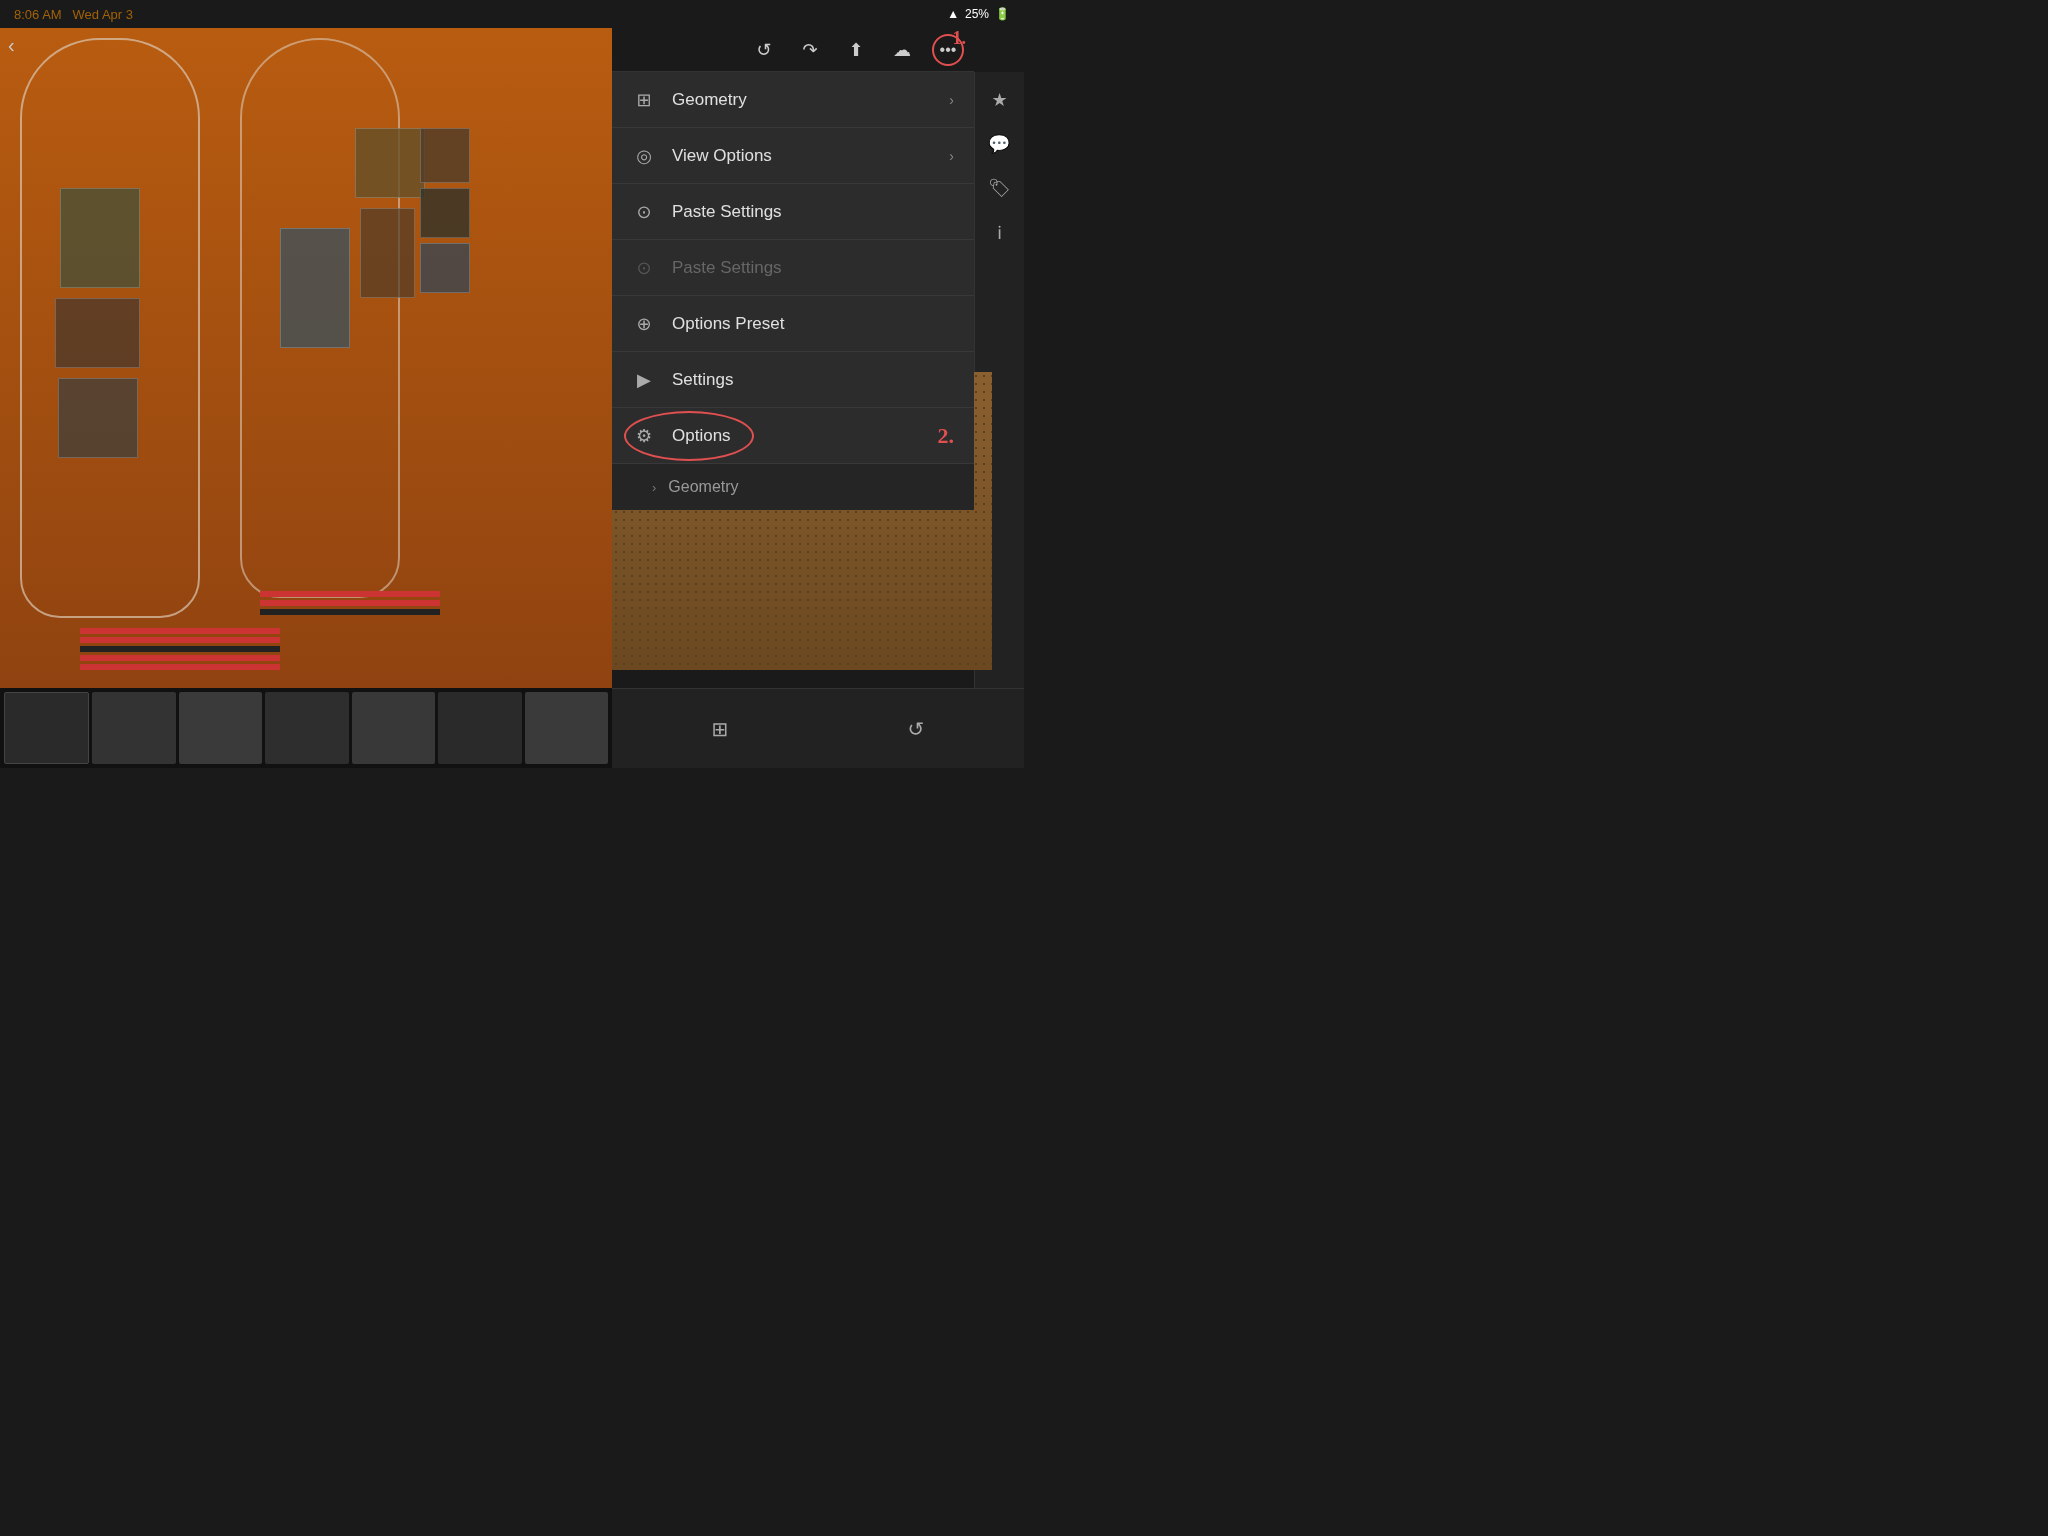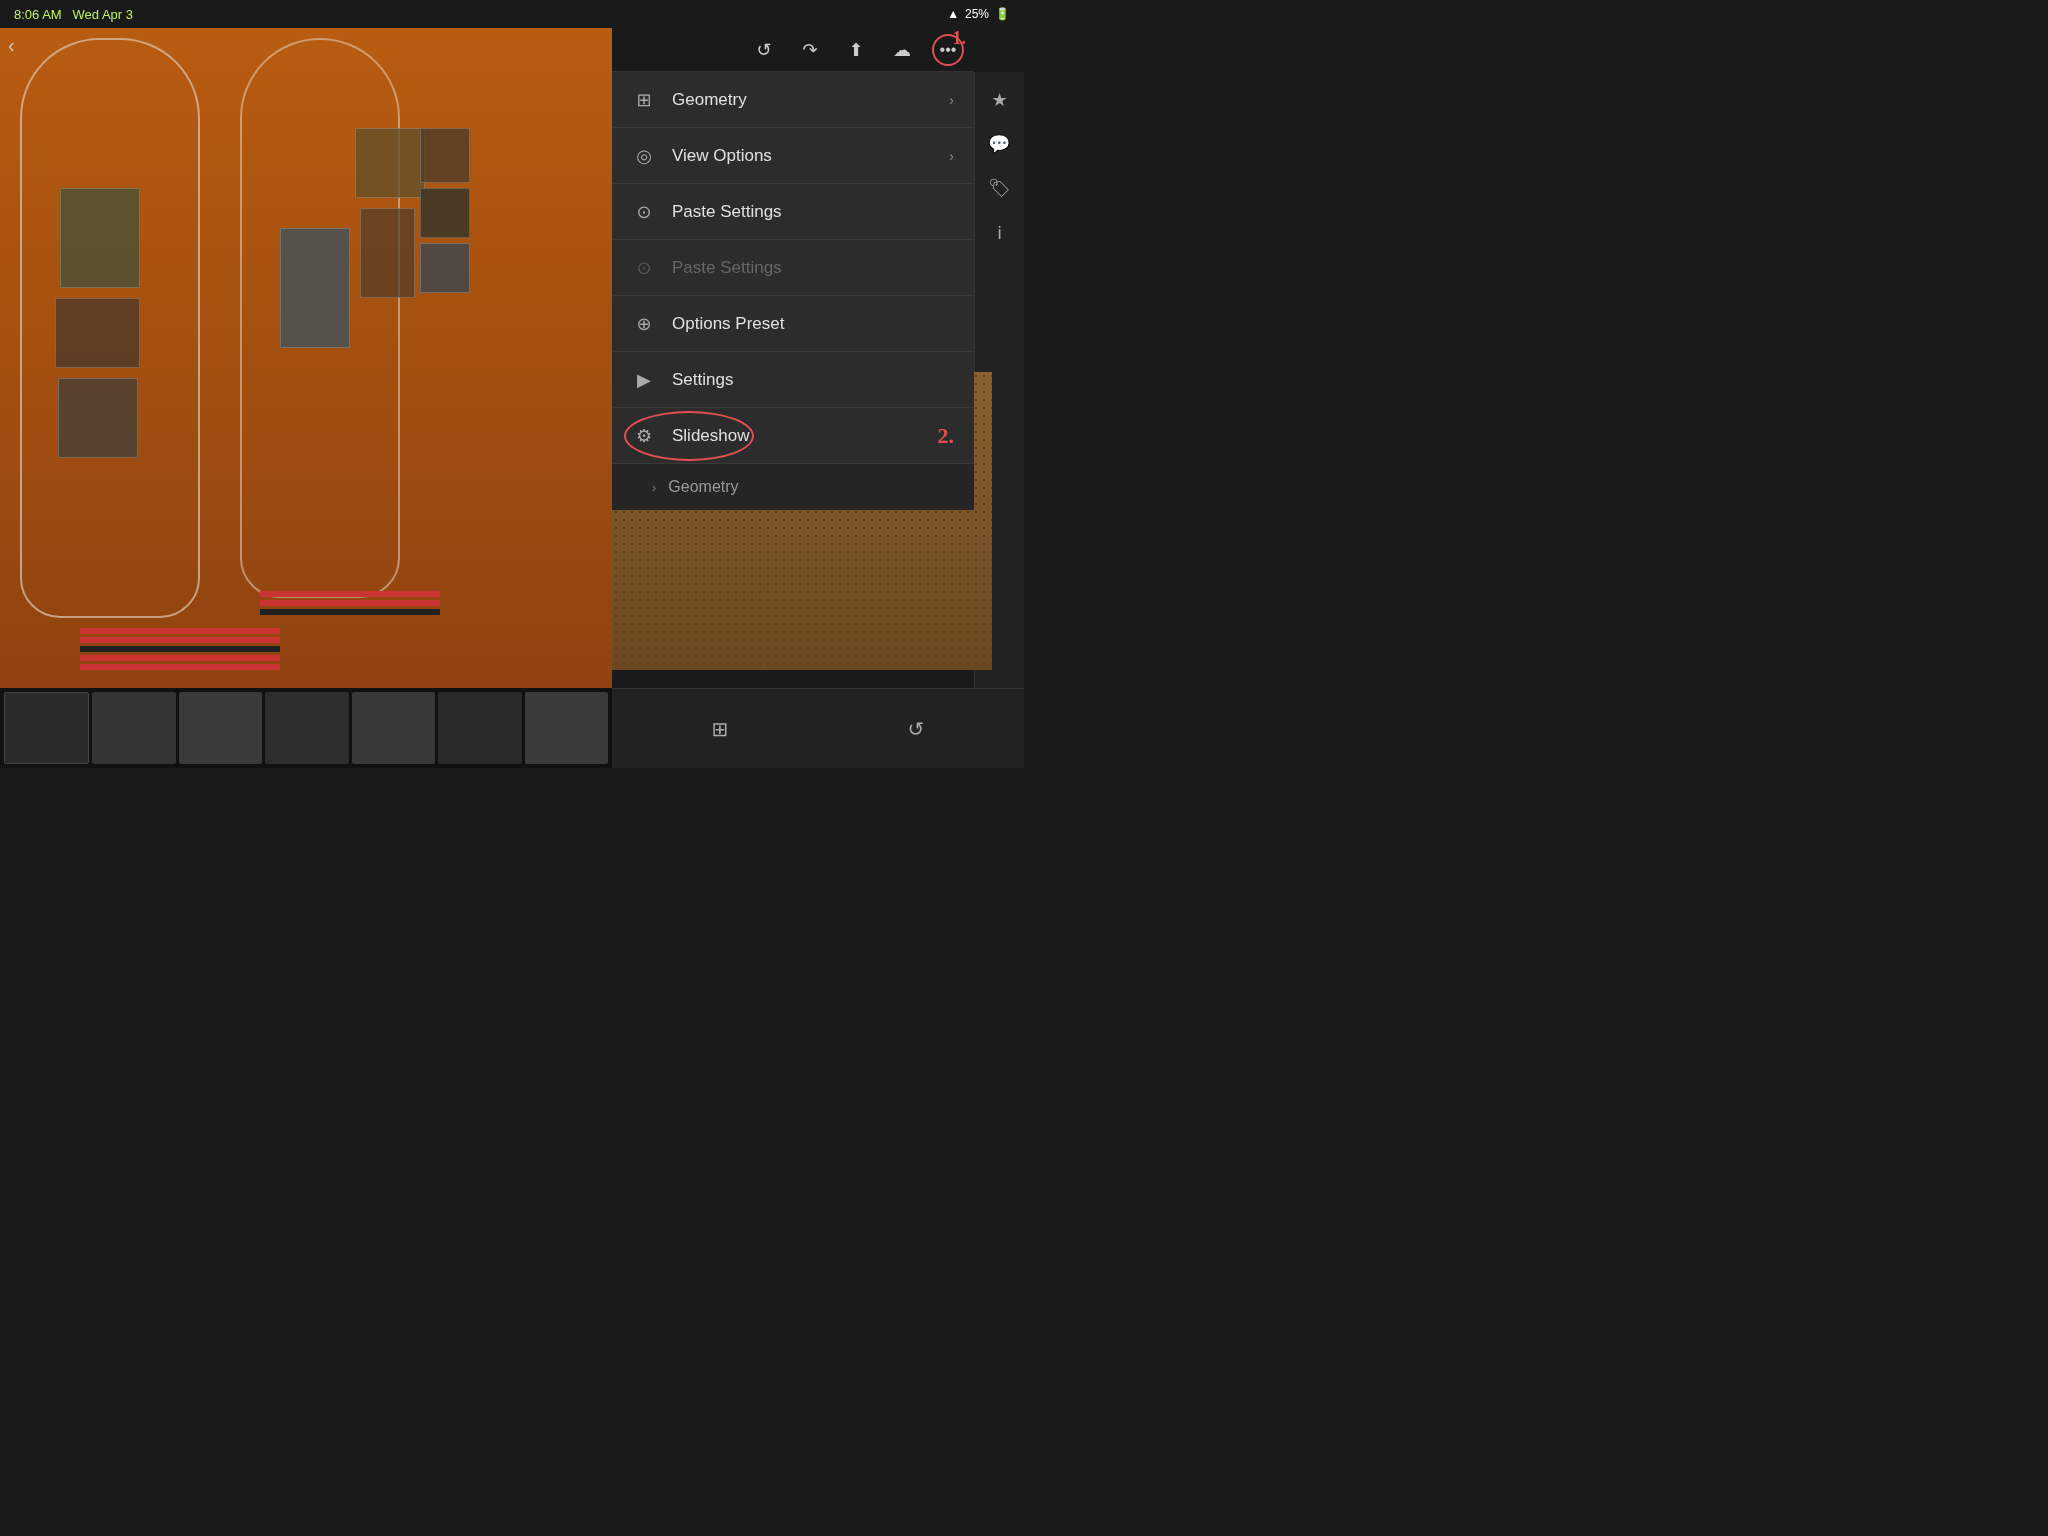--- a/index.html
+++ b/index.html
@@ -20,21 +20,21 @@
       height: 28px;
       background: #1a1a1a;
       display: flex;
       align-items: center;
       justify-content: space-between;
       padding: 0 14px;
       z-index: 100;
     }
 
     #status-bar .time-date {
-      color: #bef264;
+      color: #a16207;
       font-size: 13px;
       font-weight: 500;
     }
 
     #status-bar .status-icons {
       display: flex;
       align-items: center;
       gap: 6px;
       color: #ffffff;
       font-size: 12px;
@@ -399,21 +399,21 @@
   </div>
 
   <div class="menu-item">
     <span class="menu-icon">▶</span>
     <span class="menu-label">Settings</span>
   </div>
 
   <div class="menu-item settings-item">
     <div class="settings-circle-annotation"></div>
     <span class="menu-icon">⚙</span>
-    <span class="menu-label">Slideshow</span>
+    <span class="menu-label">Options</span>
     <span class="annotation-text-2">2.</span>
   </div>
 
   <div class="sub-item">
     <span class="sub-chevron">›</span>
     <span>Geometry</span>
   </div>
 
 </div>
 

